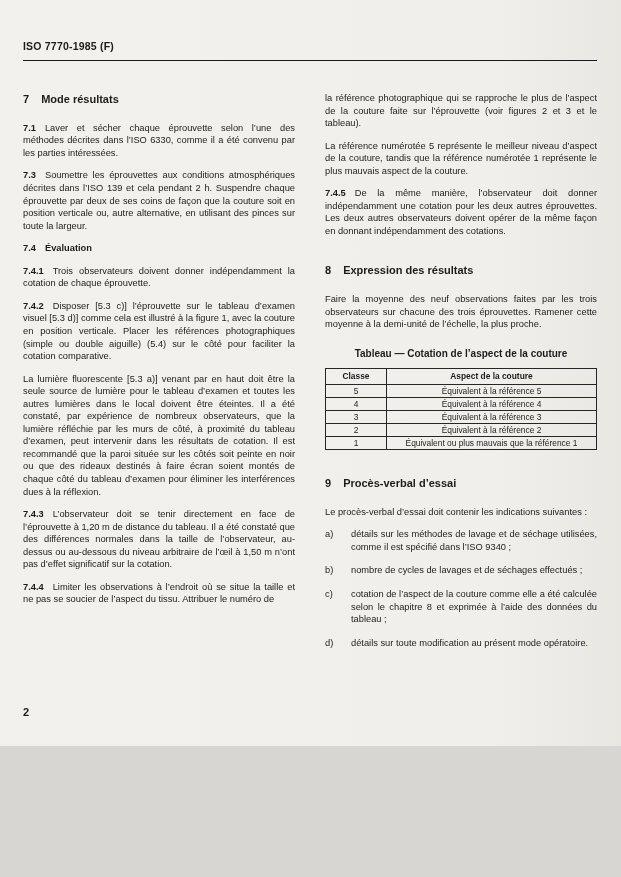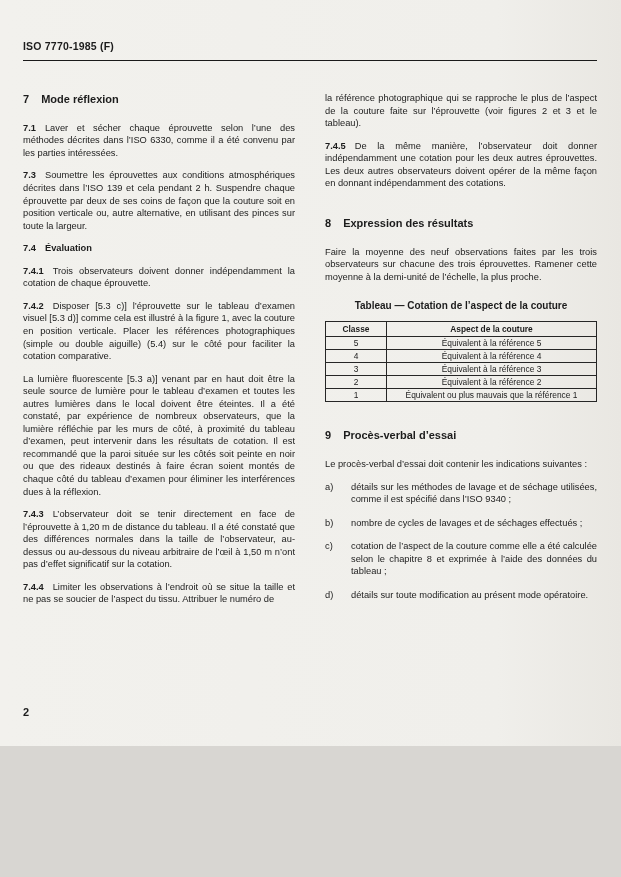--- a/index.html
+++ b/index.html
@@ -68,21 +68,21 @@
 
   <div class="doc-header">
     <span class="doc-ref">ISO 7770-1985 (F)</span>
     <div class="header-rule"></div>
   </div>
 
   <div class="columns">
 
     <div class="col">
       <h2 class="sec-heading first">
-        <span class="sec-num">7</span><span>Mode réflexion</span>
+        <span class="sec-num">7</span><span>Mode résultats</span>
       </h2>
 
       <p class="clause">
         <span class="clause-num">7.1</span><span>Laver et sécher chaque éprouvette selon l’une des méthodes décrites dans l’ISO 6330, comme il a été convenu par les parties intéressées.</span>
       </p>
 
 
       <p class="clause">
         <span class="clause-num">7.3</span><span>Soumettre les éprouvettes aux conditions atmosphériques décrites dans l’ISO 139 et cela pendant 2 h. Suspendre chaque éprouvette par deux de ses coins de façon que la couture soit en position verticale ou, autre alternative, en utilisant des pinces sur toute la largeur.</span>
       </p>
@@ -107,20 +107,21 @@
 
       <p class="clause">
         <span class="clause-num">7.4.4</span><span>Limiter les observations à l’endroit où se situe la taille et ne pas se soucier de l’aspect du tissu. Attribuer le numéro de</span>
       </p>
     </div>
 
     <div class="col">
 
       <p>la référence photographique qui se rapproche le plus de l’aspect de la couture faite sur l’éprouvette (voir figures 2 et 3 et le tableau).</p>
 
+      <p>La référence numérotée 5 représente le meilleur niveau d’aspect de la couture, tandis que la référence numérotée 1 représente le plus mauvais aspect de la couture.</p>
 
       <p class="clause">
         <span class="clause-num">7.4.5</span><span>De la même manière, l’observateur doit donner indépendamment une cotation pour les deux autres éprouvettes. Les deux autres observateurs doivent opérer de la même façon en donnant indépendamment des cotations.</span>
       </p>
 
       <h2 class="sec-heading">
         <span class="sec-num">8</span><span>Expression des résultats</span>
       </h2>
 
       <p>Faire la moyenne des neuf observations faites par les trois observateurs sur chacune des trois éprouvettes. Ramener cette moyenne à la demi-unité de l’échelle, la plus proche.</p>

